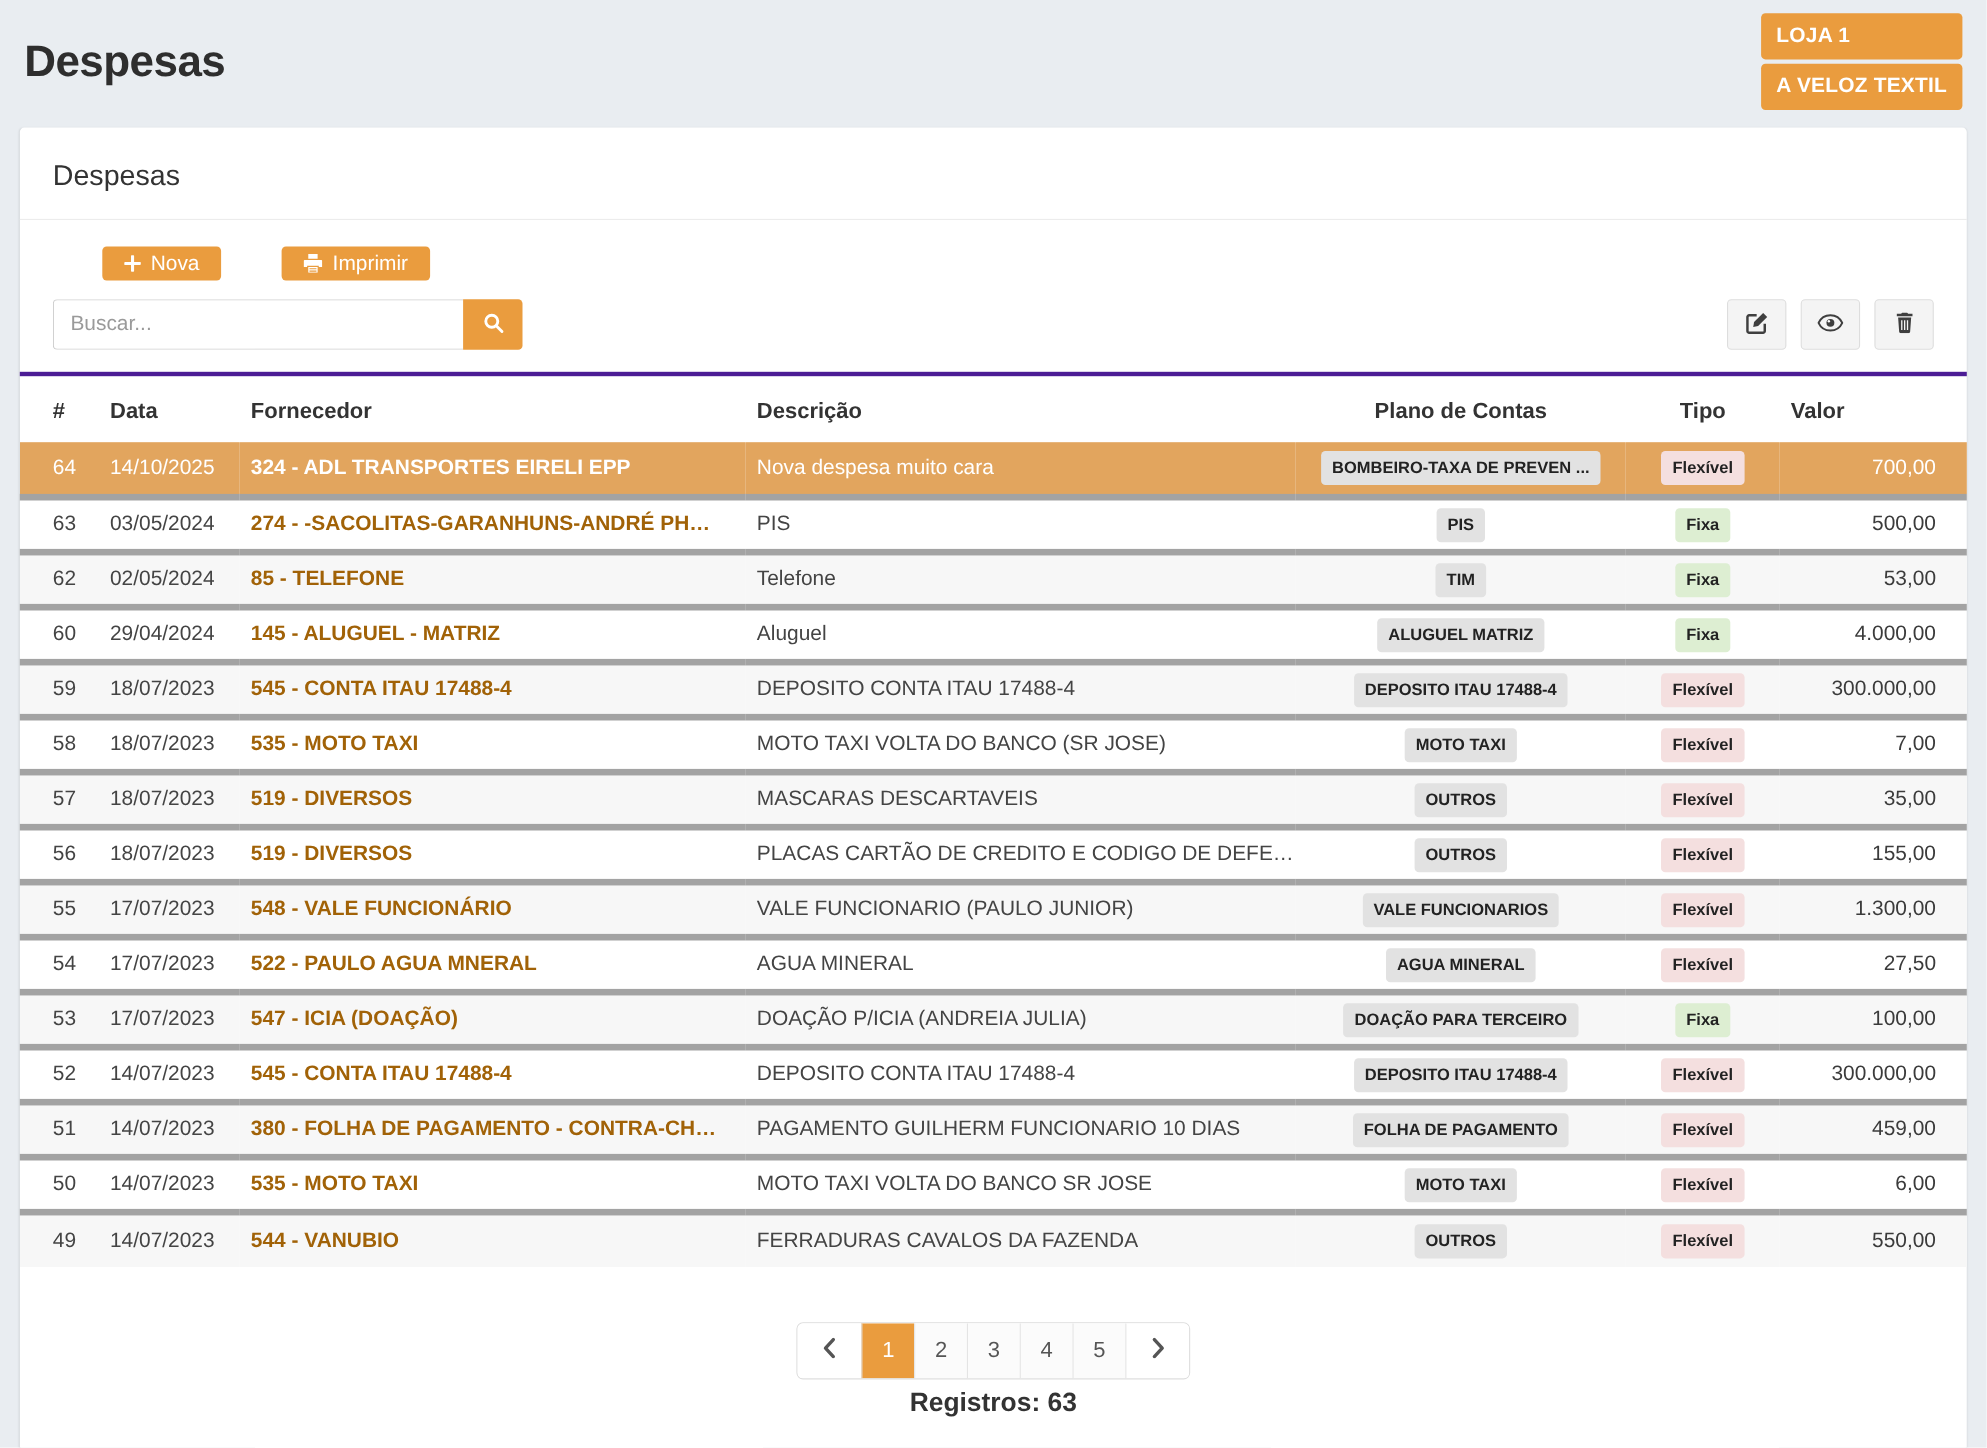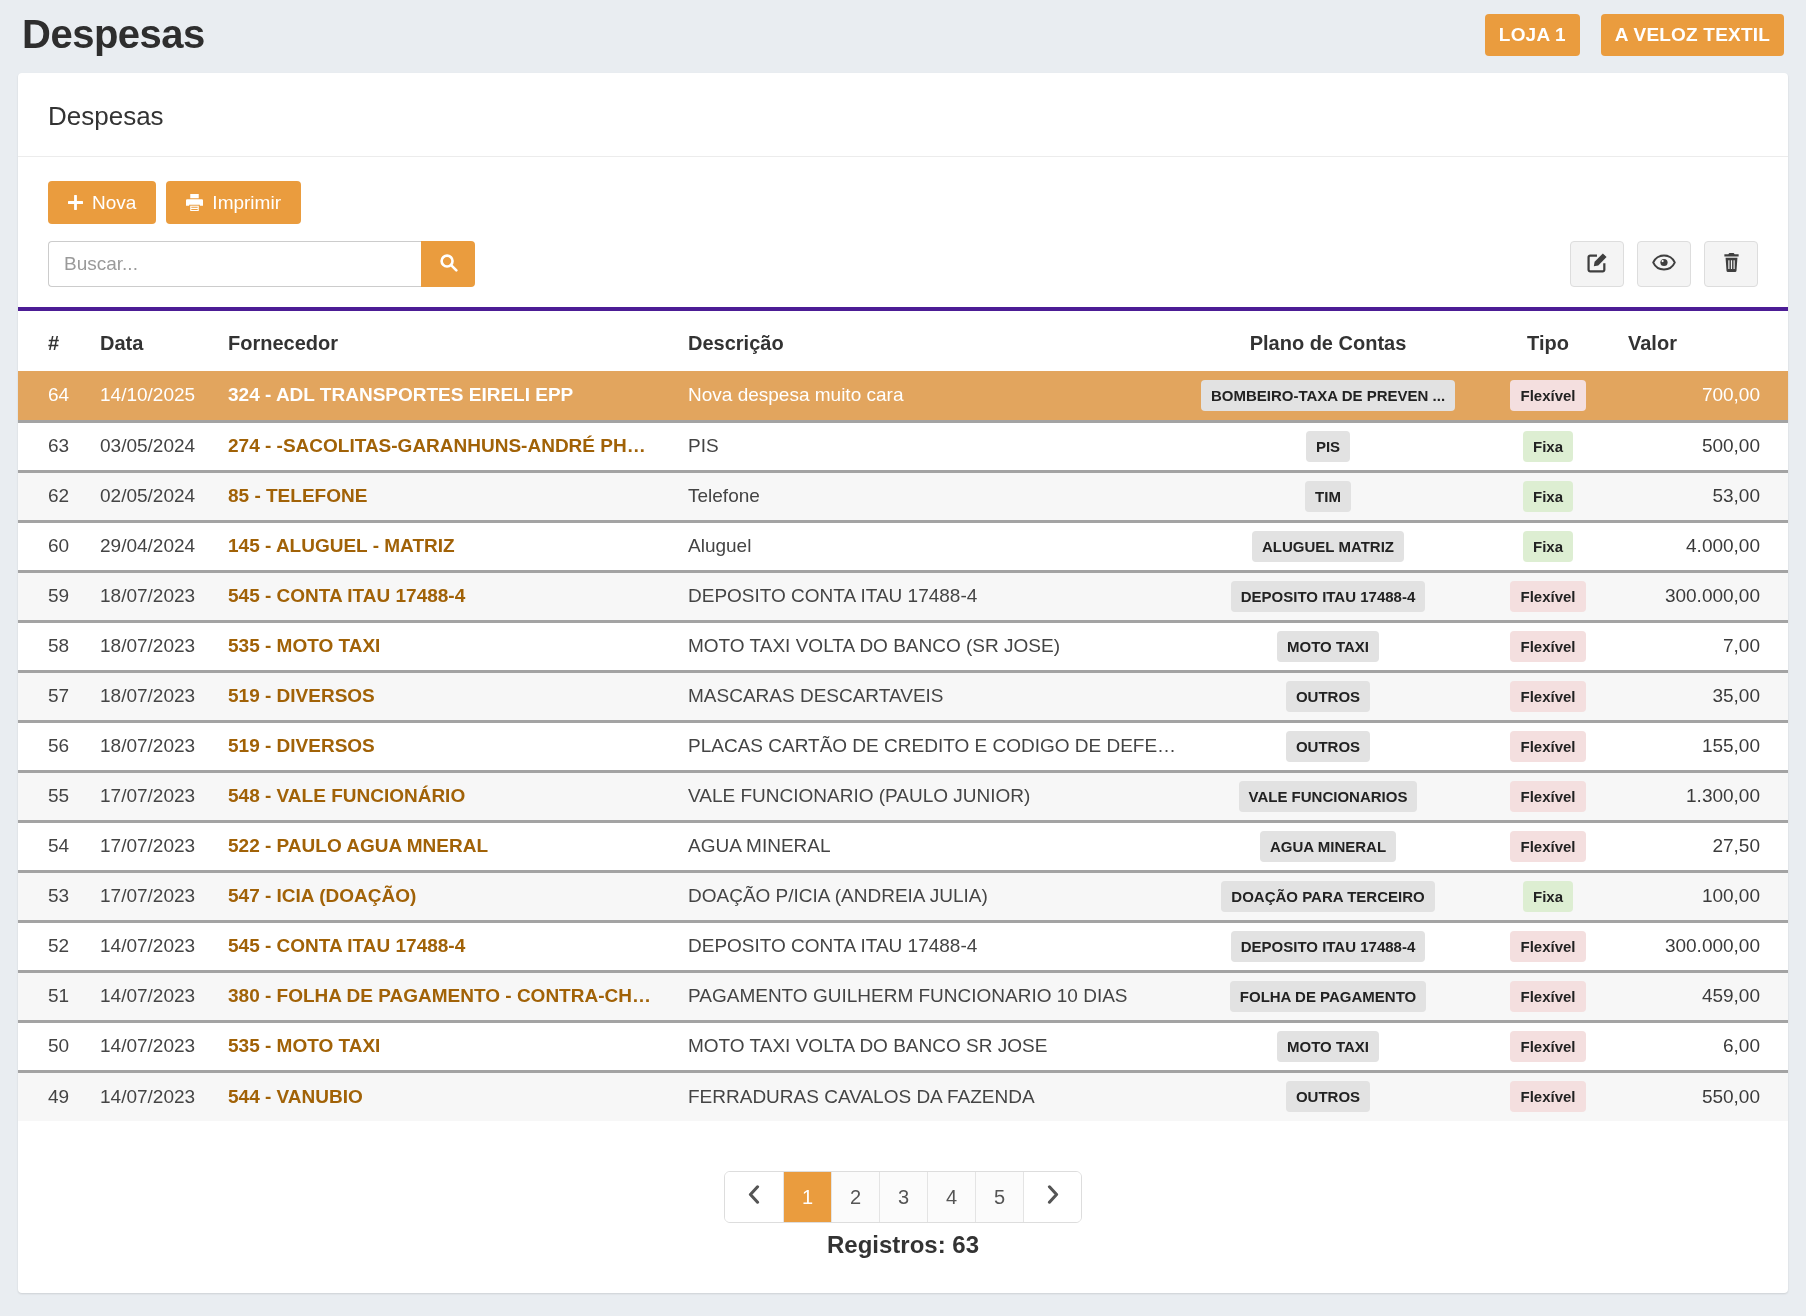--- a/index.html
+++ b/index.html
@@ -13,46 +13,46 @@
   html,body{margin:0;padding:0;}
   body{
     width:1806px;height:1316px;overflow:hidden;
     background:#e9edf1;
     font-family:"Liberation Sans","DejaVu Sans",sans-serif;
     color:#444;
   }
   
   .topbar{display:flex;justify-content:space-between;align-items:center;padding:12px 22px 16px;}
   .page-title{margin:0;font-size:40px;font-weight:600;color:#2e2e2e;letter-spacing:-0.5px;}
-  .top-badges{display:flex;gap:21px;}
+  .top-badges{display:flex;gap:4px;flex-direction:column;}
   .top-badge{background:var(--accent);color:#fff;font-weight:700;font-size:19px;padding:10px 14px;border-radius:4px;letter-spacing:0.2px;}
   
   .card{margin:0 18px;background:#fff;border-radius:4px;box-shadow:0 1px 2px rgba(0,0,0,.12);padding-bottom:34px;min-height:1190px;}
   .card-header{font-size:26px;font-weight:500;color:#333;padding:28px 30px 24px;border-bottom:1px solid #ececec;}
   
   .toolbar{padding:24px 30px 0;display:flex;gap:10px;}
-  .btn-accent{display:inline-flex;align-items:center;gap:9px;background:var(--accent);color:#fff;border:none;border-radius:4px;font-size:19px;font-weight:500;padding:0 20px;height:43px;font-family:inherit;cursor:pointer;}
+  .btn-accent{display:inline-flex;align-items:center;gap:9px;background:var(--accent);color:#fff;border:none;border-radius:4px;font-size:19px;font-weight:500;padding:0 20px;height:31px;font-family:inherit;cursor:pointer;margin-left:45px;}
   .btn-accent .icon{display:flex;align-items:center;}
   
   .search-row{display:flex;justify-content:space-between;align-items:center;padding:17px 30px 20px;border-bottom:4px solid #4c1d95;}
   .input-group{display:flex;}
   .search-input{width:373px;height:46px;border:1px solid #ccc;border-right:none;border-radius:4px 0 0 4px;padding:0 15px;font-size:19px;font-family:inherit;color:#333;outline:none;}
   .search-input::placeholder{color:#9a9a9a;}
   .search-btn{width:54px;height:46px;background:var(--accent);border:none;border-radius:0 4px 4px 0;display:flex;align-items:center;justify-content:center;cursor:pointer;}
   .row-actions{display:flex;gap:13px;}
   .icon-btn{width:54px;height:46px;background:#f4f4f4;border:1px solid #ddd;border-radius:4px;display:flex;align-items:center;justify-content:center;cursor:pointer;}
   
   table{width:1770px;border-collapse:collapse;table-layout:fixed;margin-top:6px;}
   thead th{font-size:20px;font-weight:700;color:#333;text-align:left;padding:15px 10px 16px;white-space:nowrap;}
   thead th.c-plan{text-align:center;}
   thead th.c-type{text-align:center;}
   thead th.c-value{text-align:left;}
   th.c-id, td.c-id{padding-left:30px;}
   tbody td{padding:0 10px;height:50px;font-size:19px;color:#444;white-space:nowrap;overflow:hidden;}
-  tbody tr{border-top:3px solid #a3a3a3;}
+  tbody tr{border-top:6px solid #a3a3a3;}
   tbody tr.striped{background:#f7f7f7;}
   td.c-supplier{font-weight:700;color:#a16207;}
   td.c-plan{text-align:center;}
   td.c-type{text-align:center;}
   td.c-value{text-align:right;font-weight:400;color:#3b3b3b;padding-right:28px;}
   .plan-badge{display:inline-block;background:var(--plan);color:#222;font-weight:700;font-size:15px;line-height:1;padding:8px 10px;border-radius:4px;max-width:280px;overflow:hidden;white-space:nowrap;vertical-align:middle;}
   .type-badge{display:inline-block;color:#222;font-weight:700;font-size:15px;line-height:1;padding:8px 10px;border-radius:4px;vertical-align:middle;}
   .type-fixa{background:var(--fixa);}
   .type-flexivel{background:var(--flexivel);}
   tbody tr.selected{background:var(--selected);border-top:none;}

